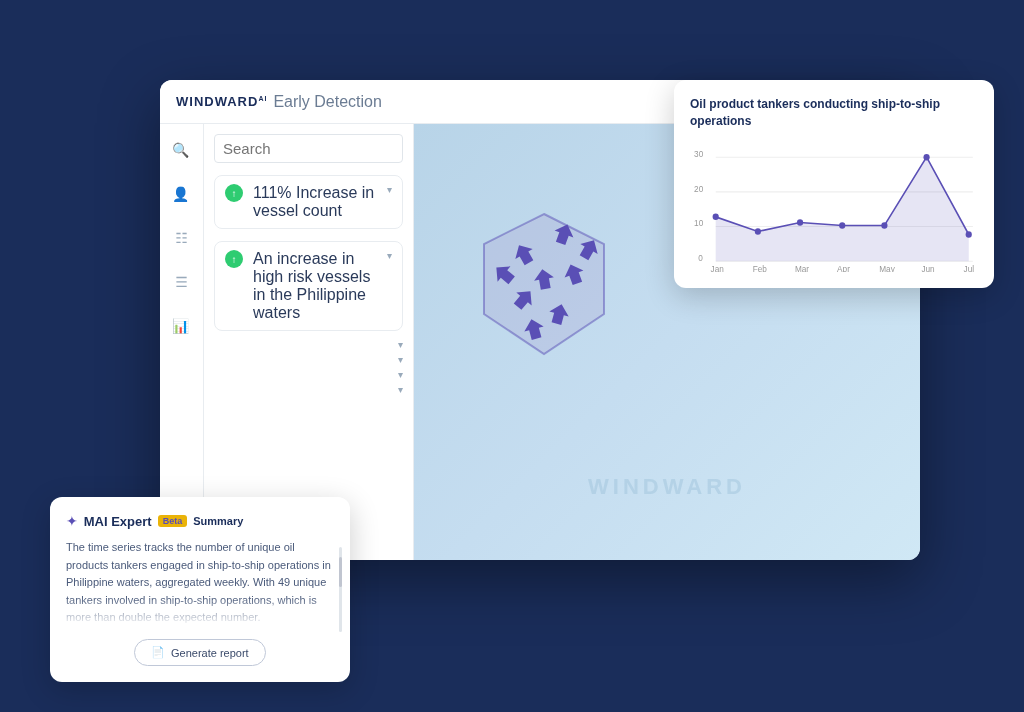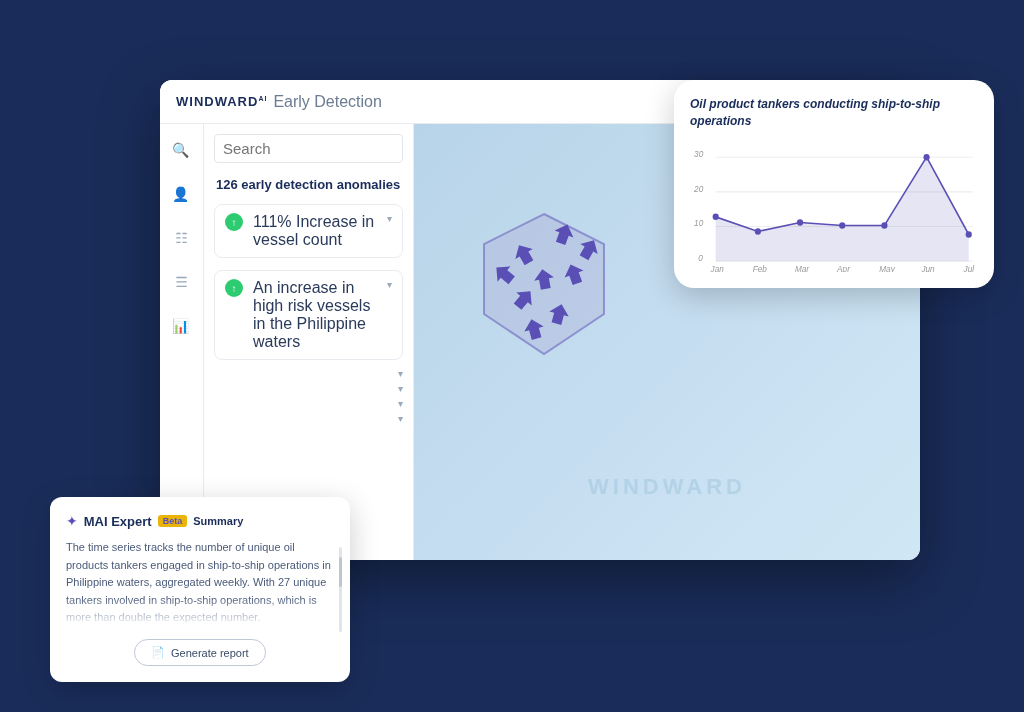--- a/index.html
+++ b/index.html
@@ -247,25 +247,24 @@
       color: #1a2d5a;
     }
 
     
     .chart-card {
       position: absolute;
       top: 50px;
       right: -20px;
       width: 320px;
       background: #fff;
-      border-radius: 20px;
+      border-radius: 12px;
       box-shadow: 0 8px 30px rgba(0,0,0,0.2);
       padding: 16px;
       z-index: 10;
-      font-style: italic;
     }
     .chart-title {
       font-size: 12px;
       font-weight: 700;
       color: #1a2d5a;
       margin-bottom: 12px;
       line-height: 1.4;
     }
     .chart-container {
       position: relative;
@@ -393,21 +392,20 @@
       <div class="sidebar-icon">👤</div>
       <div class="sidebar-icon">☷</div>
       <div class="sidebar-icon">☰</div>
       <div class="sidebar-icon">📊</div>
     </div>
 
     <div class="left-panel">
       <div class="search-bar">
         <input class="search-input" type="text" placeholder="Search" style="">
       </div>
-      <div class="panel-title">126 early detection anomalies</div>
 
       <div class="anomaly-item">
         <div class="anomaly-item-header">
           <div class="icon-circle">
             <span style="color:#fff; font-size:10px;">↑</span>
           </div>
           <span class="anomaly-text">111% Increase in vessel count</span>
           <span class="anomaly-chevron">▾</span>
         </div>
       </div>
@@ -491,21 +489,21 @@
   </div>
 </div>
 
 <div class="mai-card" style="position: absolute; bottom: 30px; left: 50px;">
   <div class="mai-header">
     <span class="mai-icon">✦</span>
     <span class="mai-label">MAI Expert</span>
     <span class="mai-beta">Beta</span>
     <span class="mai-summary">Summary</span>
   </div>
-  <div class="mai-text">The time series tracks the number of unique oil products tankers engaged in ship-to-ship operations in Philippine waters, aggregated weekly. With 27 unique tankers involved in ship-to-ship operations, which is more than double the expected number.</div>
+  <div class="mai-text">The time series tracks the number of unique oil products tankers engaged in ship-to-ship operations in Philippine waters, aggregated weekly. With 49 unique tankers involved in ship-to-ship operations, which is more than double the expected number.</div>
   <div class="mai-scroll">
     <div class="mai-scroll-thumb"></div>
   </div>
   <div class="mai-footer">
     <button class="generate-btn">
       <span>📄</span>
       <span>Generate report</span>
     </button>
   </div>
 </div>

